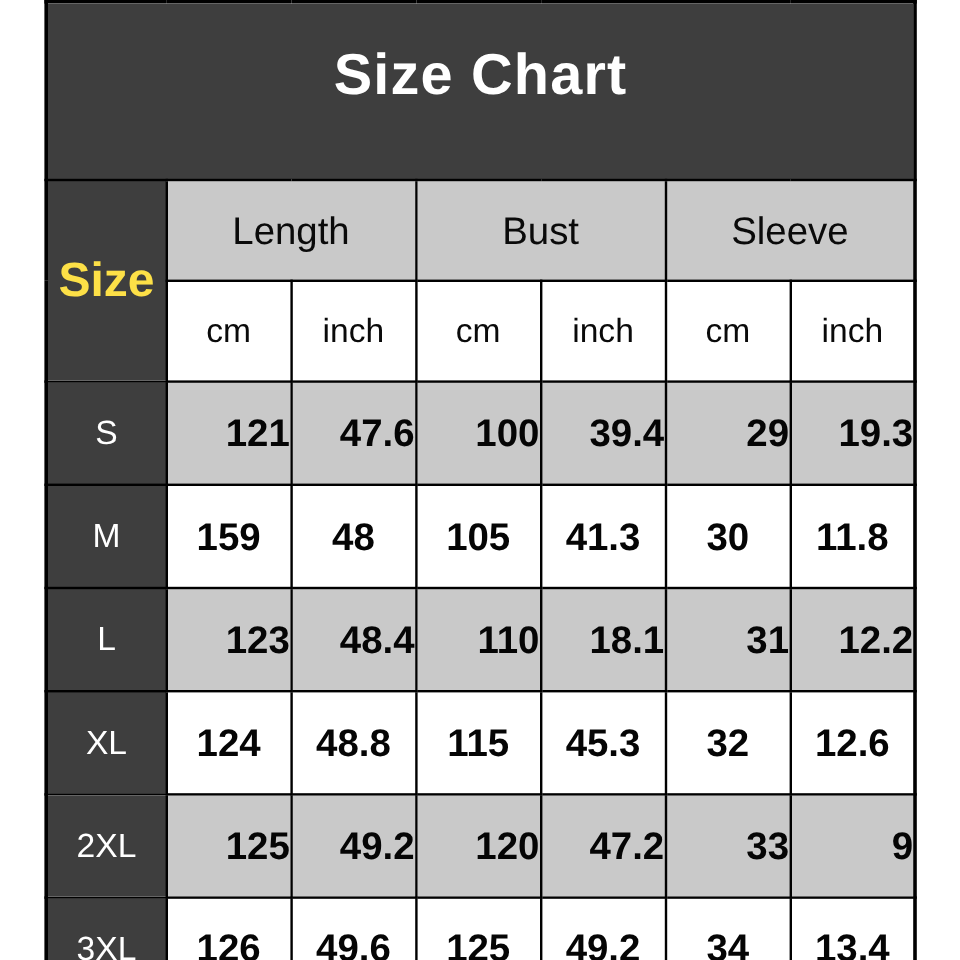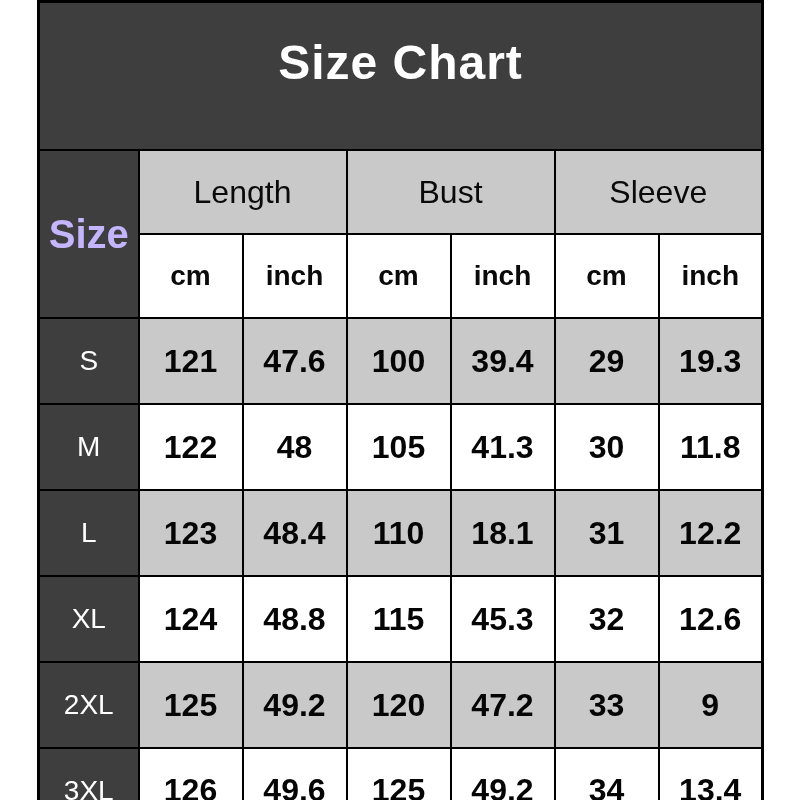--- a/index.html
+++ b/index.html
@@ -46,48 +46,49 @@
   
   tr.group-row { height: 84px; }
   tr.group-row td {
     background: #c9c9c9;
     color: #0a0a0a;
     font-size: 32px;
     font-weight: 400;
   }
   th.size-head {
     background: #3e3e3e;
-    color: #c4b5fd;
+    color: #fde047;
     font-size: 40px;
     font-weight: 700;
   }
   
   tr.unit-row { height: 84px; }
   tr.unit-row td {
     background: #ffffff;
     color: #0a0a0a;
     font-size: 28px;
-    font-weight: 700;
+    font-weight: 400;
   }
   
   tr.data-row { height: 86px; }
   tr.data-row th.size-cell {
     background: #3e3e3e;
     color: #ffffff;
     font-size: 28px;
     font-weight: 400;
   }
   tr.data-row td {
     background: #ffffff;
     color: #050505;
     font-size: 32px;
     font-weight: 700;
   }
   tr.data-row.alt td {
     background: #c9c9c9;
+    text-align: right;
   }
 </style>
 </head>
 <body>
 
 <div class="chart-wrap">
   <table class="size-chart">
     <colgroup>
       <col style="width:100px">
       <col>
@@ -123,21 +124,21 @@
         <td>121</td>
         <td>47.6</td>
         <td>100</td>
         <td>39.4</td>
         <td>29</td>
         <td>19.3</td>
       </tr>
 
       <tr class="data-row">
         <th class="size-cell">M</th>
-        <td>122</td>
+        <td>159</td>
         <td>48</td>
         <td>105</td>
         <td>41.3</td>
         <td>30</td>
         <td>11.8</td>
       </tr>
 
       <tr class="data-row alt">
         <th class="size-cell">L</th>
         <td>123</td>

